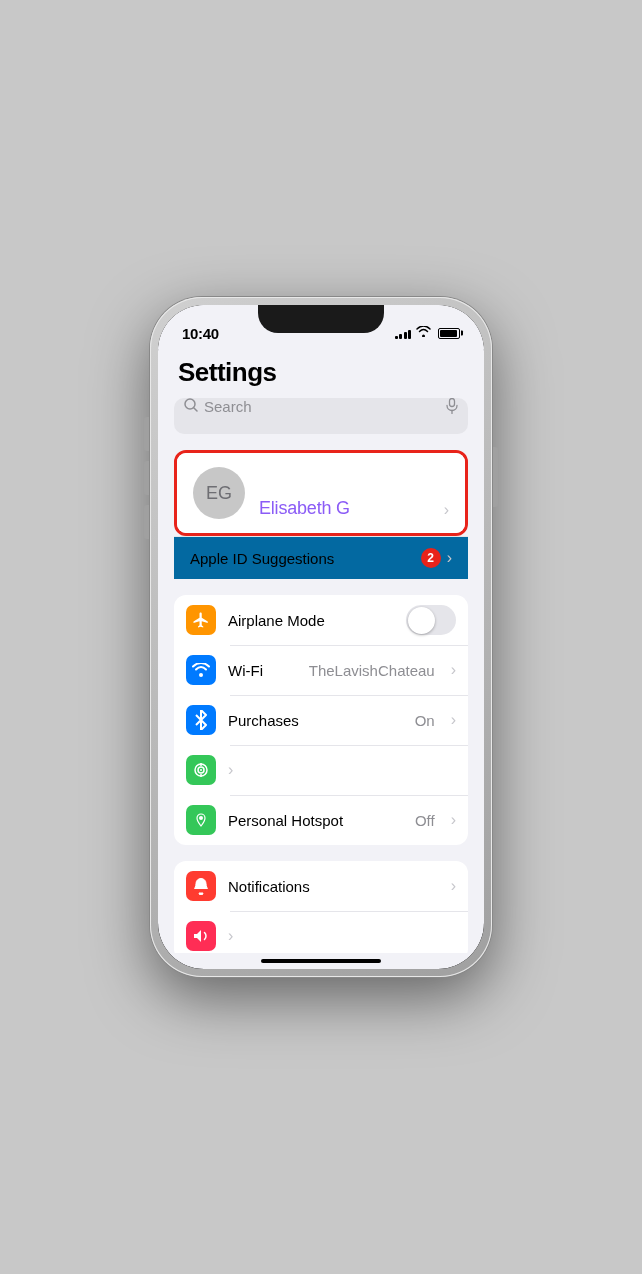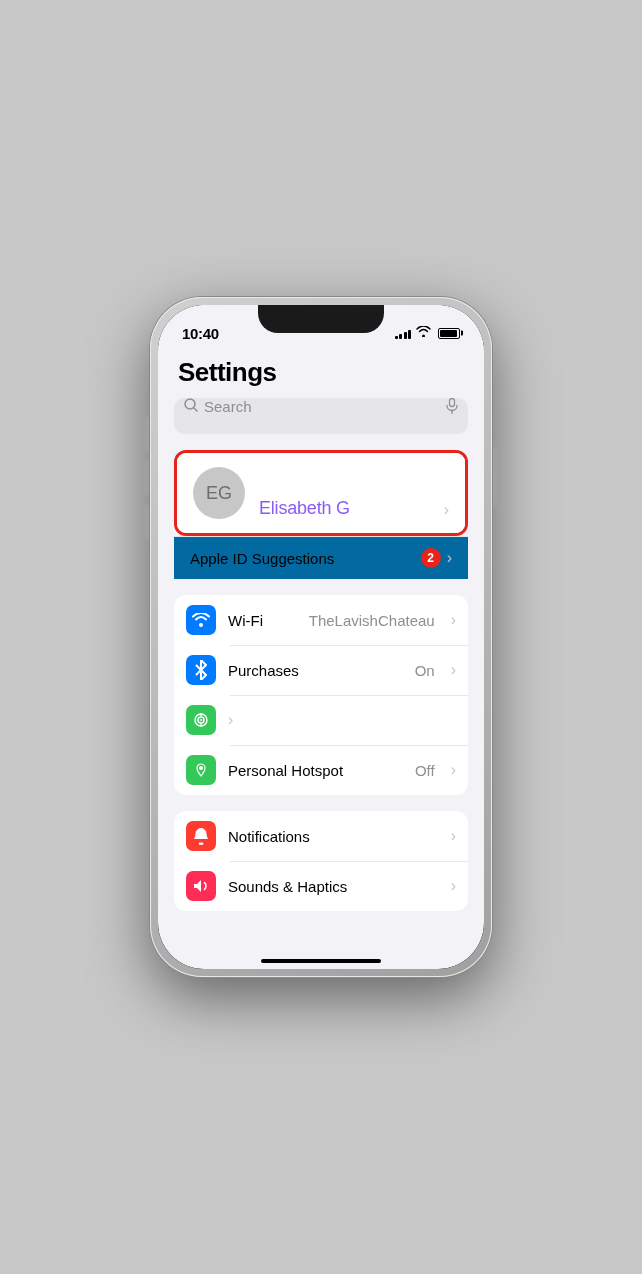--- a/index.html
+++ b/index.html
@@ -436,20 +436,31 @@
         </div>
 
         <div class="suggestions-row">
           <span class="suggestions-label">Apple ID Suggestions</span>
           <div class="badge">2</div>
           <span class="chevron">›</span>
         </div>
 
         <div class="section">
 
+          <div class="settings-row">
+            <div class="settings-icon icon-orange">
+              <svg width="18" height="18" viewBox="0 0 24 24" fill="white">
+                <path d="M21 16v-2l-8-5V3.5c0-.83-.67-1.5-1.5-1.5S10 2.67 10 3.5V9l-8 5v2l8-2.5V19l-2 1.5V22l3.5-1 3.5 1v-1.5L13 19v-5.5l8 2.5z"></path>
+              </svg>
+            </div>
+            <span class="row-label">Airplane Mode</span>
+            <div class="toggle">
+              <div class="toggle-thumb"></div>
+            </div>
+          </div>
 
           <div class="settings-row">
             <div class="settings-icon icon-blue">
               <svg width="18" height="14" viewBox="0 0 18 14" fill="white">
                 <path d="M9 10a2 2 0 100 4 2 2 0 000-4z"></path>
                 <path d="M4 6.5C5.8 4.7 7.3 4 9 4s3.2.7 5 2.5" stroke="white" stroke-width="2" stroke-linecap="round" fill="none"></path>
                 <path d="M1 3.5C3.5 1 6.1 0 9 0s5.5 1 8 3.5" stroke="white" stroke-width="2" stroke-linecap="round" fill="none"></path>
               </svg>
             </div>
             <span class="row-label">Wi-Fi</span>
@@ -506,21 +517,20 @@
             <span class="chevron">›</span>
           </div>
 
           <div class="settings-row">
             <div class="settings-icon icon-pink">
               <svg width="16" height="16" viewBox="0 0 16 16" fill="white">
                 <path d="M8 2L4 6H1v4h3l4 4V2z" fill="white"></path>
                 <path d="M11.5 4.5c1.2 1.2 1.5 2.8 1.5 3.5s-.3 2.3-1.5 3.5" stroke="white" stroke-width="1.5" stroke-linecap="round" fill="none"></path>
               </svg>
             </div>
-            <span class="row-label">Sounds &amp; Haptics</span>
             <span class="chevron">›</span>
           </div>
 
         </div>
 
       </div>
 
       <div class="bottom-indicator"></div>
 
     </div>

